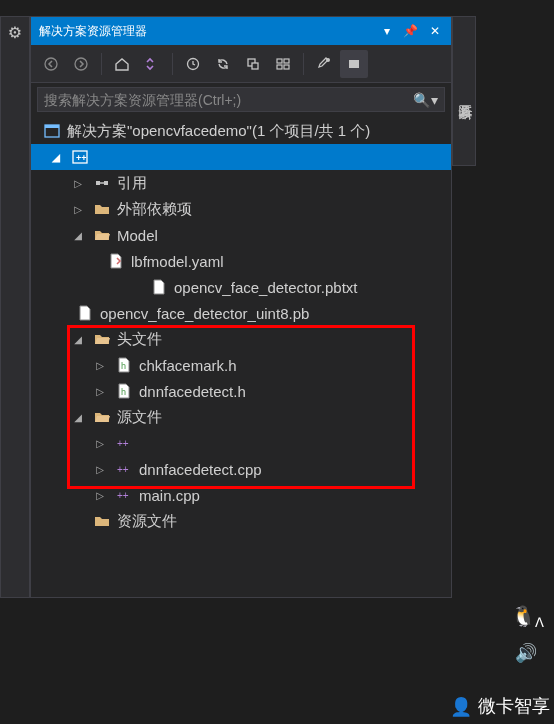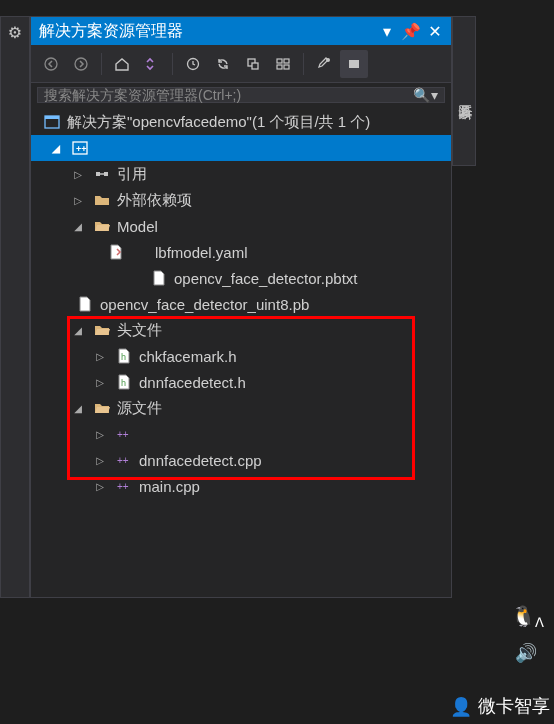--- a/index.html
+++ b/index.html
@@ -12,38 +12,38 @@
   }
   .panel {
     position: absolute; left: 30px; top: 16px;
     width: 422px; height: 582px;
     background: #252526; border: 1px solid #3f3f46;
     display: flex; flex-direction: column;
   }
   .titlebar {
     height: 28px; background: #007acc;
     display: flex; align-items: center; color: #fff;
-    padding: 0 4px 0 8px; font-size: 16px;
+    padding: 0 4px 0 8px; font-size: 12px;
   }
   .titlebar .spacer { flex: 1; }
   .titlebar .tbtn { width: 24px; text-align: center; cursor: pointer; }
   .toolbar {
     height: 38px; background: #2d2d30;
     display: flex; align-items: center; gap: 2px;
     padding: 0 6px; border-bottom: 1px solid #3f3f46;
   }
   .toolbar .tbi {
     width: 28px; height: 28px; display: flex; align-items: center; justify-content: center;
     color: #c5c5c5; cursor: pointer; border-radius: 2px;
   }
   .toolbar .tbi svg { width: 16px; height: 16px; }
   .toolbar .sep { width: 1px; height: 22px; background: #3f3f46; margin: 0 4px; }
   .toolbar .tbi.active { background: #3f3f46; }
   .searchbar {
-    height: 16px; margin: 4px 6px; background: #333337;
+    height: 25px; margin: 4px 6px; background: #333337;
     border: 1px solid #3f3f46; display: flex; align-items: center;
     padding: 0 6px; color: #999;
   }
   .searchbar input {
     flex: 1; background: transparent; border: none; outline: none;
     color: #d0d0d0; font-size: 14px; font-family: inherit;
   }
   .searchbar input::placeholder { color: #888; }
   .tree { flex: 1; overflow: auto; padding: 2px 0; position: relative; }
   .node {
@@ -219,21 +219,21 @@
         <span class="gap"></span>
       <span class="ico">
           <svg viewBox="0 0 18 18">
             <path d="M2 5h5l2 2h7v7H2z" fill="#dcb67a"></path>
             <path d="M2 14l2-6h13l-2 6z" fill="#e8c48f"></path>
           </svg>
         </span>
       <span class="label">Model</span>
     </div>
 
-    <div class="node" style="padding-left:76px;gap:24px;">
+    <div class="node" style="padding-left:76px;">
       <span class="ico">
           <svg viewBox="0 0 18 18">
             <path d="M4 2h7l3 3v11H4z" fill="#fff" stroke="#888"></path>
             <path d="M10 12l3-3-3-3" stroke="#d16969" fill="none" stroke-width="1.5"></path>
           </svg>
         </span>
       <span class="label">lbfmodel.yaml</span>
     </div>
     <div class="node" style="padding-left:119px;">
       <span class="ico">
@@ -320,20 +320,28 @@
       <span class="exp">▷</span>
         <span class="gap"></span>
       <span class="ico">
           <svg viewBox="0 0 18 18">
             <text x="2" y="13" font-size="10" fill="#b180d7">++</text>
           </svg>
         </span>
       <span class="label">main.cpp</span>
     </div>
 
+    <div class="node" style="padding-left:62px;">
+      <span class="ico">
+          <svg viewBox="0 0 18 18">
+            <path d="M2 5h5l2 2h7v7H2z" fill="#dcb67a"></path>
+          </svg>
+        </span>
+      <span class="label">资源文件</span>
+    </div>
 
     <div class="highlight-box" style="left:36px; top:209px; width:348px; height:164px;"></div>
   </div>
 </div>
 
 <div class="sidebar-right">诊断工具</div>
 
 <div class="taskbar" style="bottom:48px;">
   <span style="transform:translateY(-40px);">ᐱ</span>
 </div>

